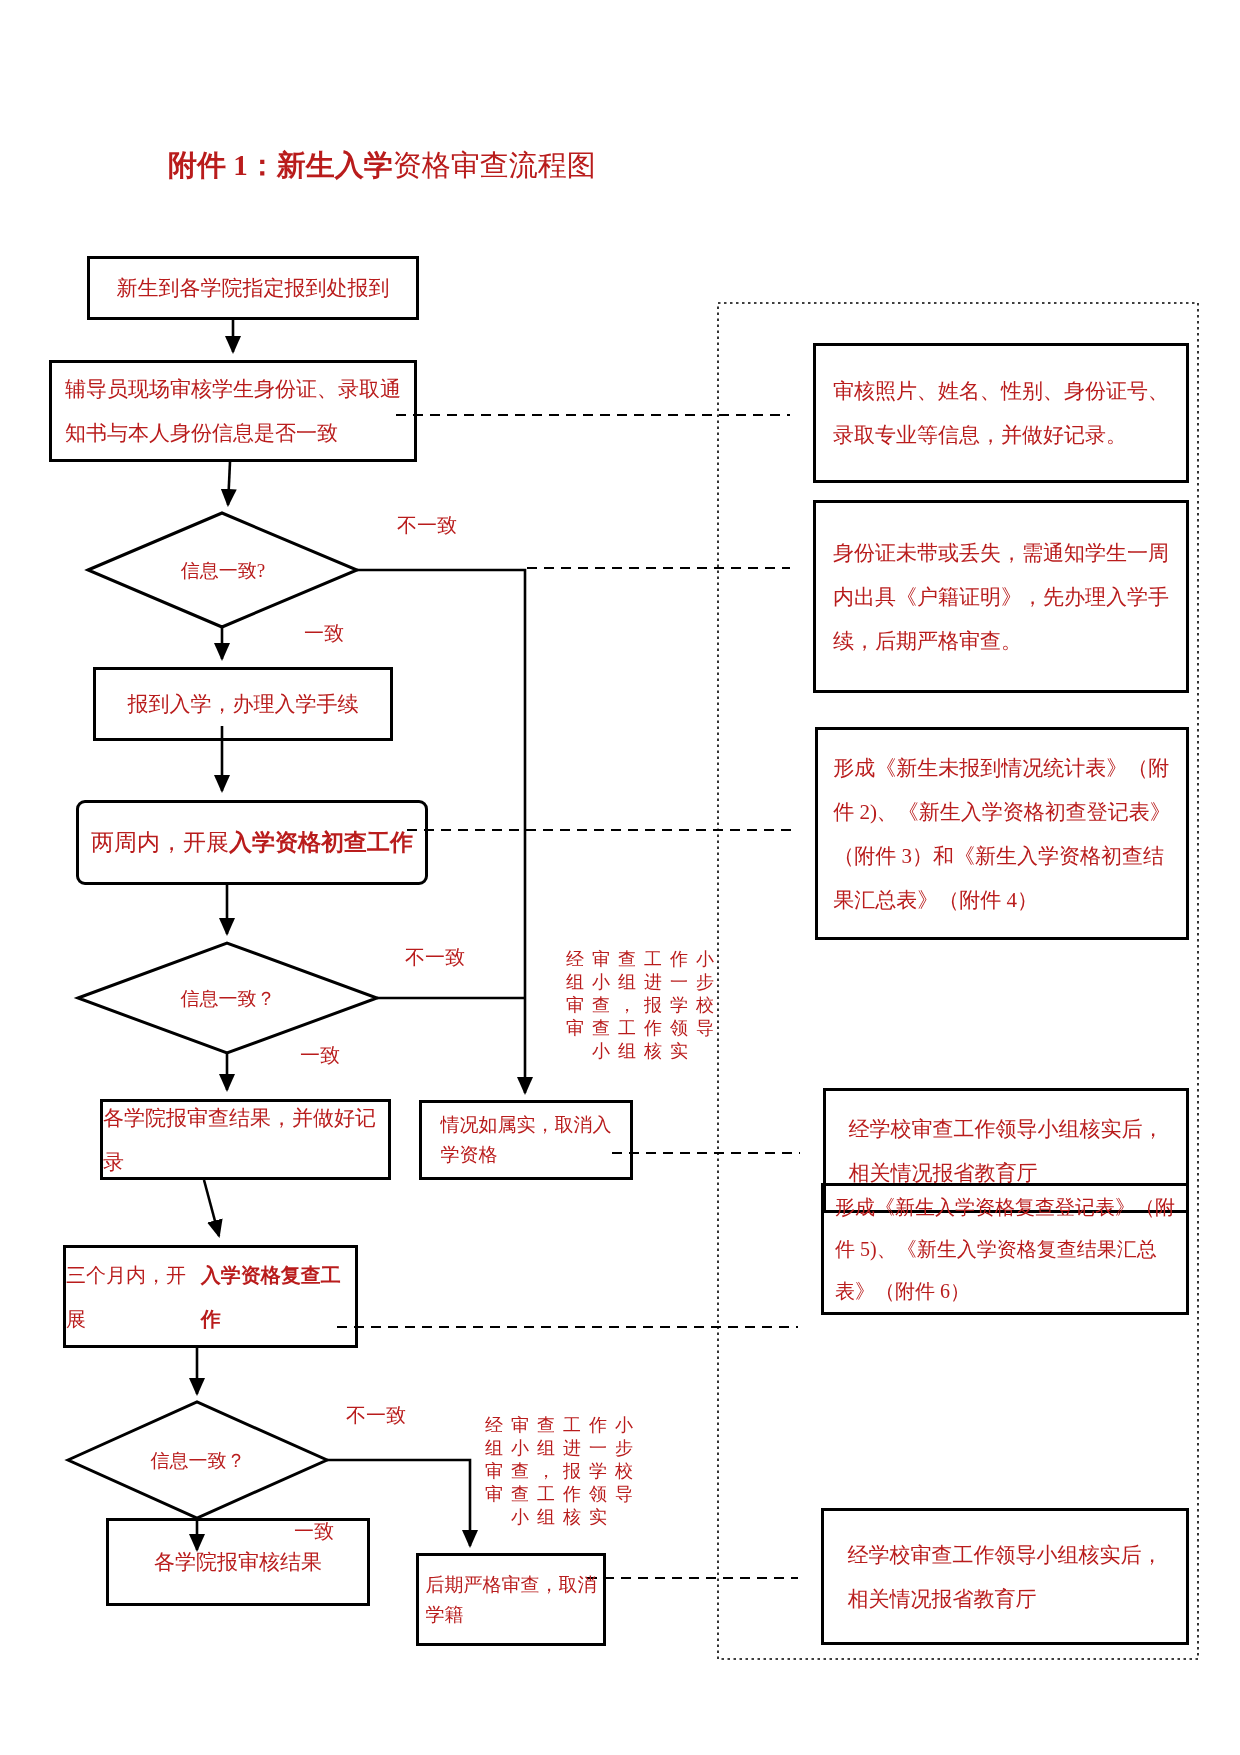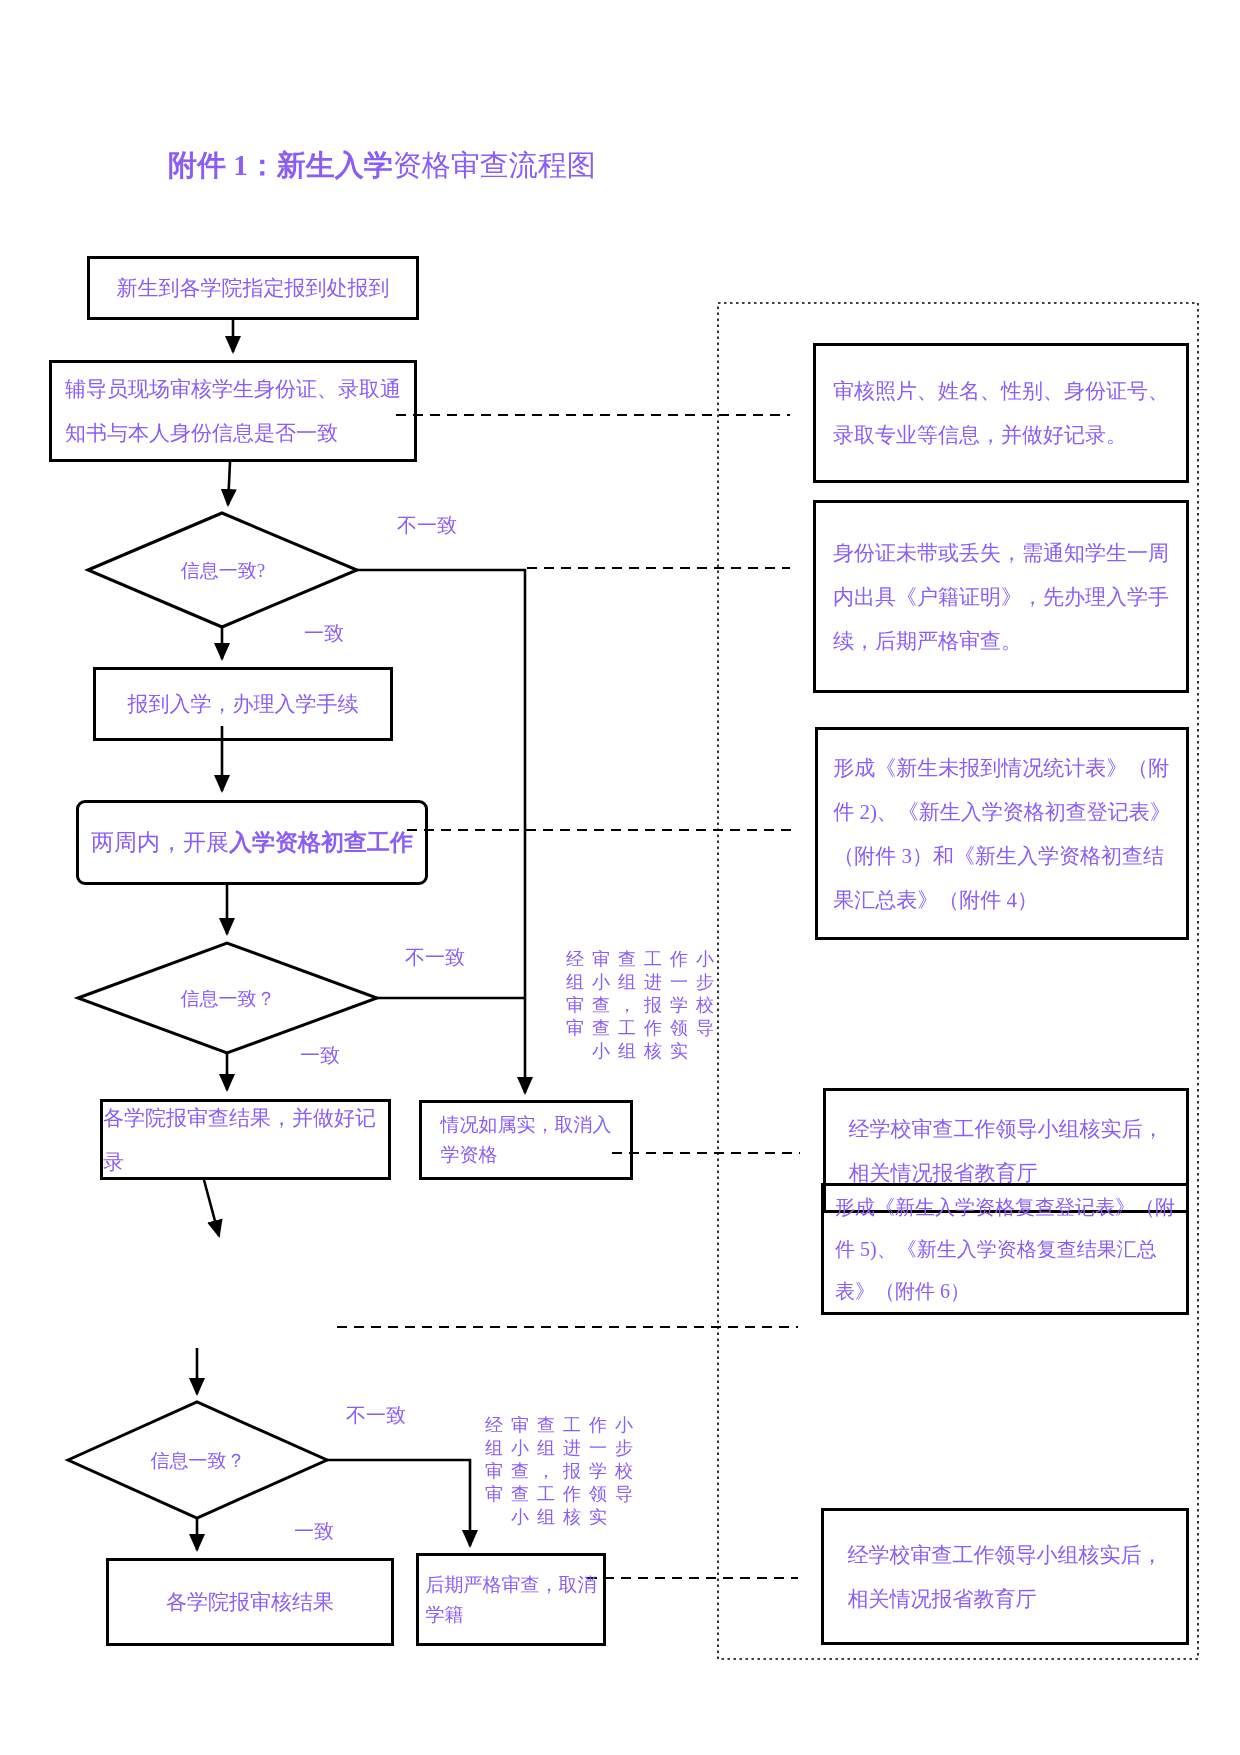--- a/index.html
+++ b/index.html
@@ -1,17 +1,17 @@
 <!DOCTYPE html>
 <html><head>
 <meta charset="utf-8">
 <style>
   html,body{margin:0;padding:0;background:#fff;}
   #page{position:relative;width:1240px;height:1755px;background:#fff;overflow:hidden;
-        font-family:"Liberation Serif","DejaVu Serif",serif;color:#8b5cf6;}
+        font-family:"Liberation Serif","DejaVu Serif",serif;color:#b91c1c;}
   #lines{position:absolute;left:0;top:0;}
   .bx{position:absolute;box-sizing:border-box;border:3px solid #000;background:transparent;
       display:flex;align-items:center;justify-content:center;
       font-size:21px;line-height:44px;white-space:pre-line;margin-left:21px;}
   .lbl{position:absolute;font-size:20px;white-space:nowrap;}
   .dtxt{position:absolute;text-align:center;font-size:19px;}
   .note{position:absolute;text-align:center;font-size:18px;line-height:23px;
         letter-spacing:8px;white-space:pre-line;}
   .title{position:absolute;left:168px;top:146px;font-size:29px;white-space:nowrap;}
   .title .b{font-weight:bold;}
@@ -85,32 +85,35 @@
 
   <div class="bx sm" style="left:398px;top:1100px;width:214px;height:80px;">情况如属实，取消入
 学资格</div>
 
   <div class="note" style="left:556px;top:948px;width:176px;">经审查工作小
 组小组进一步
 审查，报学校
 审查工作领导
 小组核实</div>
 
+  <div class="bx" style="left:42px;top:1245px;width:295px;height:103px;font-size:20px;">
+    <span>三个月内，开展</span><span class="bd">入学资格复查工作</span>
+  </div>
 
   <div class="dtxt" style="left:68px;top:1448px;width:260px;">信息一致？</div>
   <div class="lbl" style="left:346px;top:1402px;">不一致</div>
   <div class="lbl" style="left:294px;top:1518px;">一致</div>
 
   <div class="note" style="left:475px;top:1414px;width:176px;">经审查工作小
 组小组进一步
 审查，报学校
 审查工作领导
 小组核实</div>
 
-  <div class="bx" style="left:85px;top:1558px;width:288px;height:88px;">各学院报审核结果</div>
+  <div class="bx" style="left:85px;top:1518px;width:264px;height:88px;">各学院报审核结果</div>
 
   <div class="bx sm" style="left:395px;top:1553px;width:190px;height:93px;">后期严格审查，取消
 学籍</div>
 
   <div class="bx" style="left:792px;top:343px;width:376px;height:140px;">审核照片、姓名、性别、身份证号、
 录取专业等信息，并做好记录。</div>
 
   <div class="bx" style="left:792px;top:500px;width:376px;height:193px;">身份证未带或丢失，需通知学生一周
 内出具《户籍证明》，先办理入学手
 续，后期严格审查。</div>

